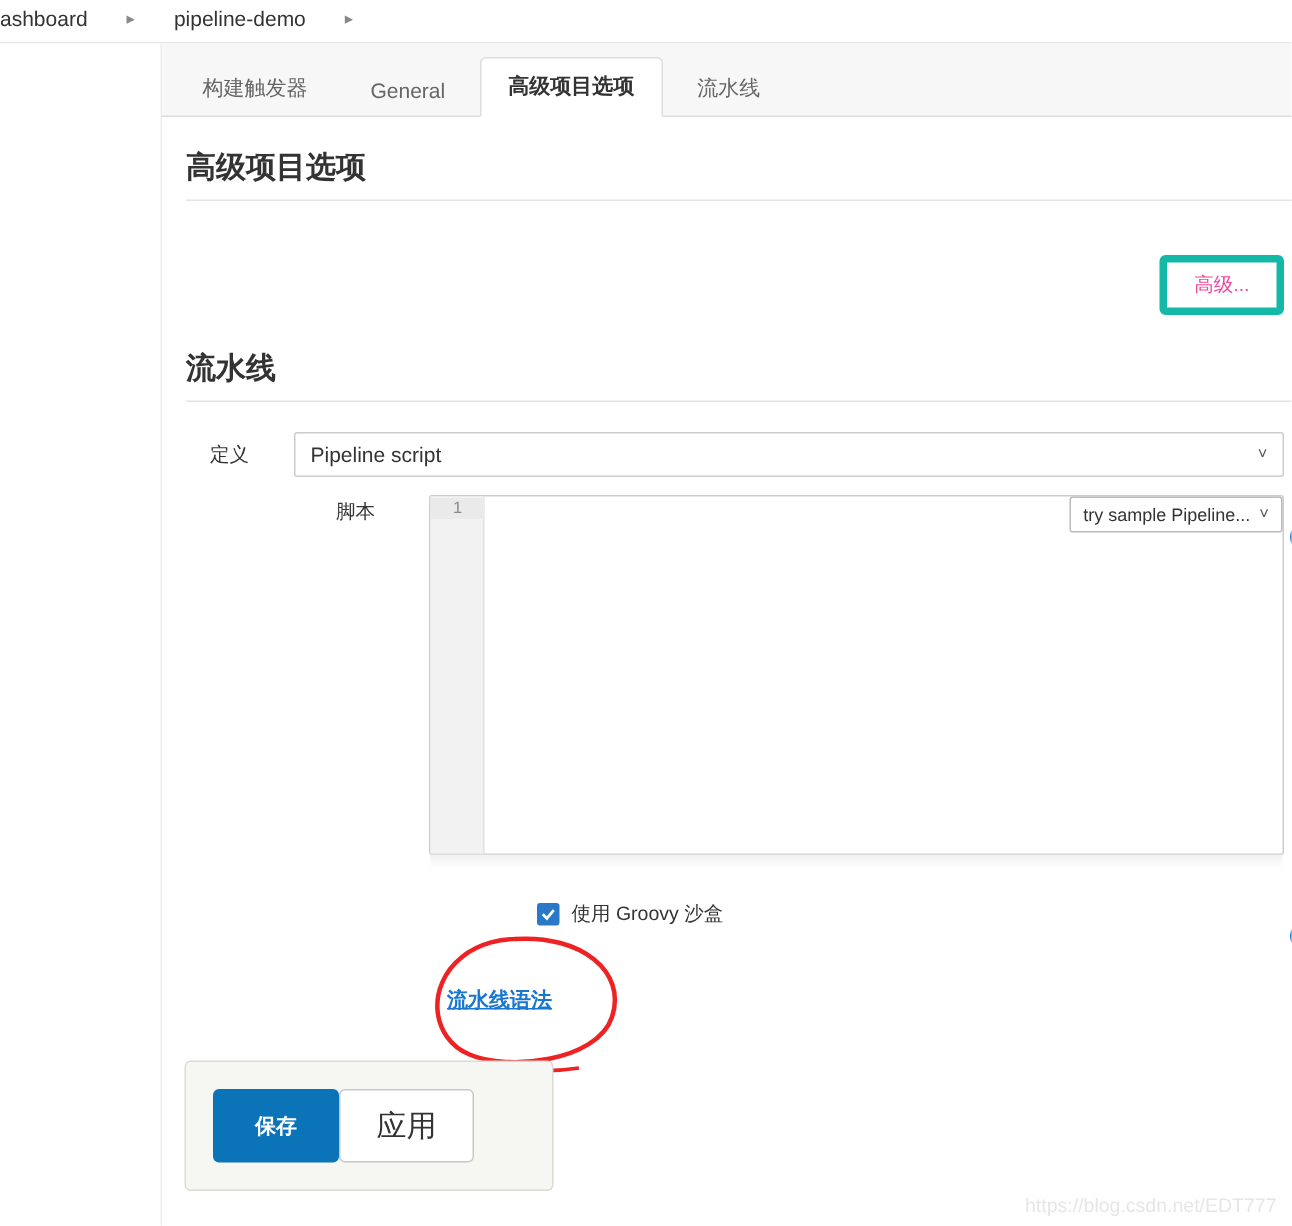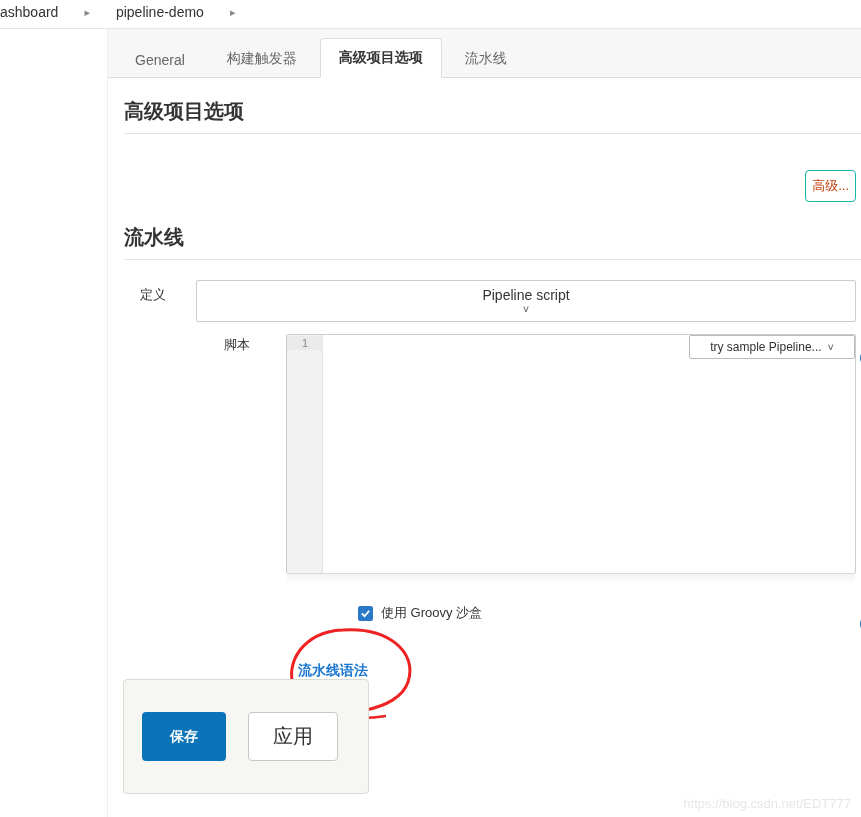--- a/index.html
+++ b/index.html
@@ -89,26 +89,26 @@
       margin-right: 0;
     }
 
     
     .adv-row {
       display: flex;
       justify-content: flex-end;
       padding: 24px 16px 22px 0;
     }
     .btn-outline {
-      border: 1px solid #14b8a6;
+      border: 5px solid #14b8a6;
       border-radius: 4px;
       background: #fff;
-      padding: 6px 6px;
+      padding: 6px 18px;
       font-size: 13px;
-      color: #c2410c;
+      color: #ec4899;
       cursor: pointer;
     }
 
     
     .pipeline {
       padding: 0 0 0 16px;
     }
     .pipeline-title {
       font-size: 20px;
       font-weight: 600;
@@ -136,21 +136,20 @@
       width: 100%;
       border: 1px solid #ccc;
       border-radius: 2px;
       padding: 6px 10px;
       font-size: 14px;
       background: #fff;
       display: flex;
       justify-content: space-between;
       align-items: center;
       cursor: pointer;
-      flex-direction: column;
     }
     .chevron-down {
       font-size: 11px;
       color: #555;
     }
 
     
     .script-row {
       display: flex;
       padding: 12px 16px 0 100px;
@@ -190,21 +189,21 @@
       background: #eaeaea;
       padding: 1px 0;
     }
     .editor-sample {
       position: absolute;
       top: 0;
       right: 0;
       border: 1px solid #bbb;
       border-radius: 2px;
       background: #fff;
-      padding: 4px 20px;
+      padding: 4px 8px;
       font-size: 12px;
       display: flex;
       align-items: center;
       gap: 6px;
       cursor: pointer;
     }
     .editor-shadow {
       position: absolute;
       left: 0; right: 0; bottom: -10px;
       height: 10px;
@@ -249,20 +248,21 @@
     .checkbox svg { width: 11px; height: 11px; }
     .sandbox-label { font-size: 13px; }
 
     
     .syntax-link-wrap {
       padding: 40px 0 0 190px;
       position: relative;
     }
     .syntax-link {
       color: #1a77d0;
+      text-decoration: underline;
       font-size: 14px;
       font-weight: 600;
       cursor: pointer;
     }
     .red-circle {
       position: absolute;
       left: 150px;
       top: 0;
       width: 170px;
       height: 100px;
@@ -271,23 +271,23 @@
 
     
     .footer {
       position: absolute;
       bottom: 25px;
       left: 15px;
       width: 246px;
       background: #f6f7f2;
       border: 1px solid #d8dcd2;
       border-radius: 4px;
-      padding: 32px 18px;
-      display: flex;
-      gap: 22px;
+      padding: 18px 18px;
+      display: flex;
+      gap: 0;
     }
     .btn-primary {
       background: #0b74b8;
       color: #fff;
       border: none;
       border-radius: 4px;
       padding: 10px 28px;
       font-size: 14px;
       font-weight: 600;
       cursor: pointer;
@@ -320,22 +320,22 @@
   <span class="breadcrumb-chevron">▸</span>
   <span class="breadcrumb-item">pipeline-demo</span>
   <span class="breadcrumb-chevron">▸</span>
 </div>
 
 <div class="main">
   <div class="left-gutter"></div>
   <div class="content">
 
     <div class="tabs">
+      <div class="tab">构建触发器</div>
       <div class="tab">General</div>
-      <div class="tab">构建触发器</div>
       <div class="tab active">高级项目选项</div>
       <div class="tab">流水线</div>
     </div>
 
     <div class="section">
       <div class="section-title">高级项目选项</div>
     </div>
     <div class="adv-row">
       <button class="btn-outline">高级...</button>
     </div>

